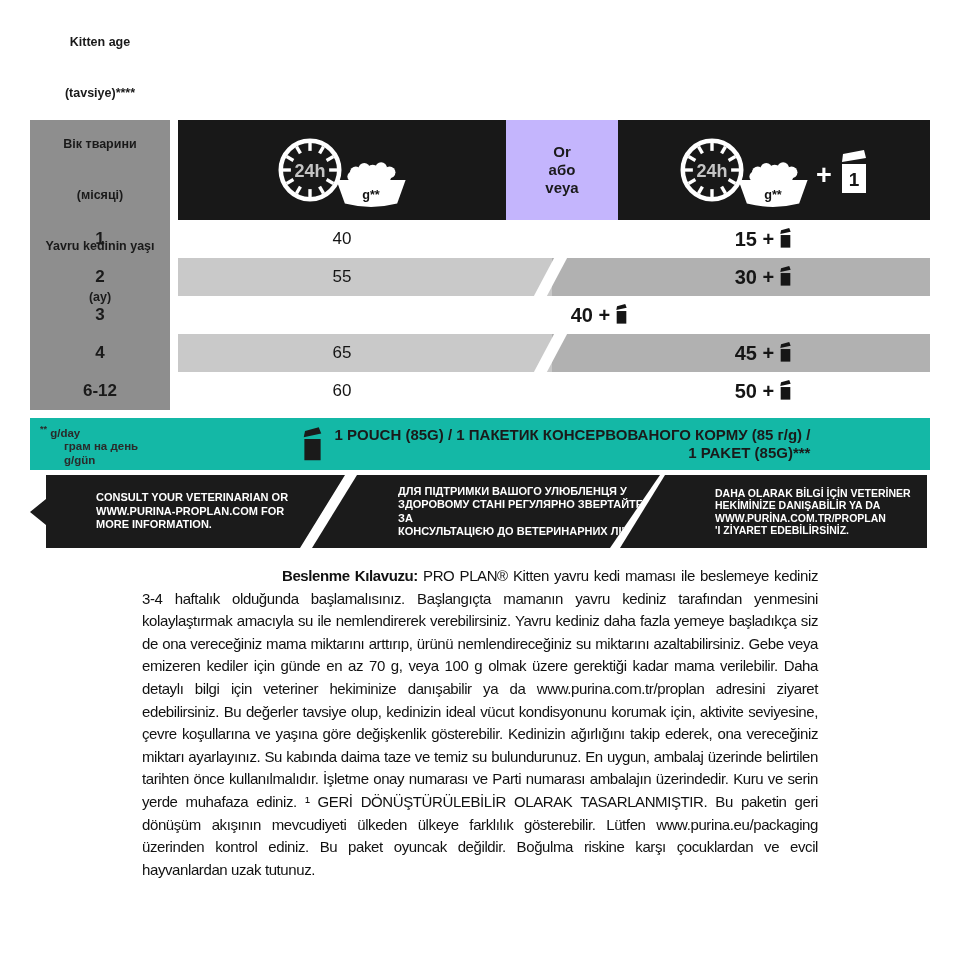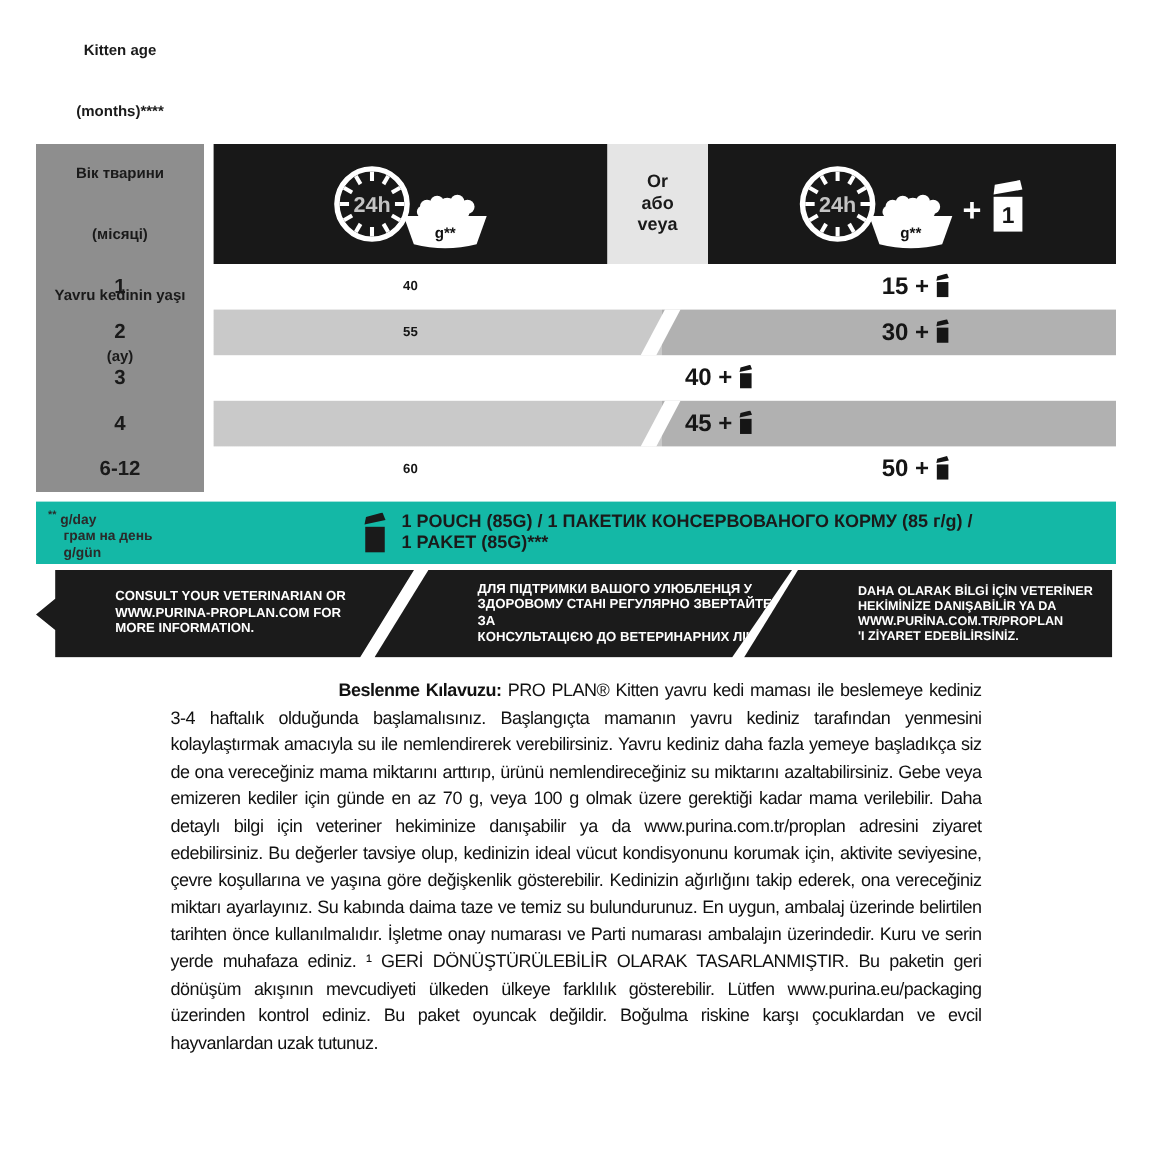--- a/index.html
+++ b/index.html
@@ -4,58 +4,58 @@
 <style>
   html,body{margin:0;padding:0;}
   body{width:960px;height:960px;background:#ffffff;font-family:"Liberation Sans",sans-serif;color:#151515;overflow:hidden;}
   .ftable{width:900px;margin:120px auto 0;display:flex;}
   .col-age{width:140px;background:#8e8e8e;}
   .age-header{height:100px;display:flex;flex-direction:column;justify-content:center;text-align:center;font-weight:bold;font-size:12.5px;line-height:15px;color:#1a1a1a;gap:36px;}
   .age-cell{height:38px;display:flex;align-items:center;justify-content:center;font-size:17px;font-weight:bold;color:#1a1a1a;}
   .col-main{flex:1;margin-left:8px;}
   .main-header{height:100px;display:flex;background:#181818;}
   .hdr-dry{width:328px;display:flex;align-items:center;justify-content:center;}
-  .hdr-or{width:84px;background:#e5e5e5;display:flex;flex-direction:column;justify-content:center;text-align:center;font-weight:bold;font-size:15px;line-height:18px;color:#1a1a1a;}
+  .hdr-or{width:112px;background:#c4b5fd;display:flex;flex-direction:column;justify-content:center;text-align:center;font-weight:bold;font-size:15px;line-height:18px;color:#1a1a1a;}
   .hdr-combo{flex:1;display:flex;align-items:center;justify-content:center;}
   .clock{width:72px;height:72px;}
   .bowl{width:78px;height:54px;margin:30px 0 0 -14px;}
   .plus{color:#fff;font-size:27px;font-weight:bold;margin:10px 4px 0 4px;}
   .bigpouch{width:36px;height:46px;margin-top:4px;}
   .drow{height:38px;position:relative;}
   .drow.gray{background:linear-gradient(90deg,#c9c9c9 0,#c9c9c9 374px,#b1b1b1 374px,#b1b1b1 100%);}
   .drow .slash{position:absolute;left:366px;top:0;bottom:0;width:13px;background:#fff;transform:skewX(-28deg);}
   .overlay{position:absolute;inset:0;display:flex;align-items:center;}
-  .cell-dry{width:328px;text-align:center;font-weight:bold;font-size:11px;}
+  .cell-dry{width:328px;text-align:center;font-weight:normal;font-size:17px;}
   .cell-gap{width:92px;}
   .cell-combo{flex:1;display:flex;align-items:center;justify-content:center;font-weight:bold;font-size:20px;}
   .minipouch{width:15px;height:20px;margin-left:4px;margin-top:-2px;}
   .footband{width:900px;height:52px;margin:8px auto 0;background:#14b8a6;position:relative;}
   .foot-left{position:absolute;left:10px;top:5px;font-size:11.5px;font-weight:bold;line-height:13.5px;color:#2a2a2a;}
-  .foot-left .ind{margin-left:13px;}
+  .foot-left .ind{margin-left:24px;}
   .foot-left sup{font-size:9px;}
   .pouch-note{position:absolute;inset:0;display:flex;align-items:center;justify-content:center;transform:translateX(75px);}
   .footpouch{width:25px;height:34px;margin-right:10px;}
-  .pouch-note-text{font-weight:bold;font-size:15px;line-height:18px;text-align:left;color:#1a1a1a;}
+  .pouch-note-text{font-weight:bold;font-size:15px;line-height:18px;text-align:right;color:#1a1a1a;}
   .banners{position:relative;width:900px;height:73px;margin:5px auto 0;}
   .banner{position:absolute;top:0;height:73px;background:#1b1b1b;color:#fff;font-weight:bold;display:flex;flex-direction:column;justify-content:center;font-size:11px;line-height:13.5px;box-sizing:border-box;}
   .b1{left:0;width:315px;clip-path:polygon(16px 0,100% 0,270px 100%,16px 100%,16px 50px,0 37px,16px 24px);padding-left:66px;}
   .b2{left:282px;width:348px;clip-path:polygon(45px 0,100% 0,298px 100%,0 100%);padding-left:86px;}
   .b3{left:590px;width:307px;clip-path:polygon(45px 0,100% 0,100% 100%,0 100%);padding-left:95px;font-size:10.5px;line-height:12.5px;}
   .bodytext{width:676px;margin:17px auto 0;text-align:justify;font-size:15px;letter-spacing:-0.4px;line-height:22.6px;color:#111;text-indent:140px;}
   .bodytext b{letter-spacing:-0.4px;margin-top:40px;}
   svg text{font-family:"Liberation Sans",sans-serif;}
 </style>
 </head>
 <body>
 
 <div class="ftable">
   <div class="col-age">
     <div class="age-header">
       <div>Kitten age</div>
-      <div>(months)****</div>
+      <div>(tavsiye)****</div>
       <div>Вік тварини</div>
       <div>(місяці)</div>
       <div>Yavru kedinin yaşı</div>
       <div>(ay)</div>
     </div>
     <div class="age-cell">1</div>
     <div class="age-cell">2</div>
     <div class="age-cell">3</div>
     <div class="age-cell">4</div>
     <div class="age-cell">6-12</div>
@@ -183,20 +183,21 @@
           <svg class="minipouch" viewBox="0 0 20 27">
               <polygon points="3,8 17,5 15,0 4,3" fill="#151515"></polygon>
               <rect x="3.5" y="9.5" width="13" height="17" fill="#151515"></rect>
             </svg>
         </div>
       </div>
     </div>
     <div class="drow gray">
       <div class="slash"></div>
       <div class="overlay">
+        <div class="cell-dry">65</div>
         <div class="cell-gap"></div>
         <div class="cell-combo">
           <span>45 +</span>
           <svg class="minipouch" viewBox="0 0 20 27">
               <polygon points="3,8 17,5 15,0 4,3" fill="#151515"></polygon>
               <rect x="3.5" y="9.5" width="13" height="17" fill="#151515"></rect>
             </svg>
         </div>
       </div>
     </div>

